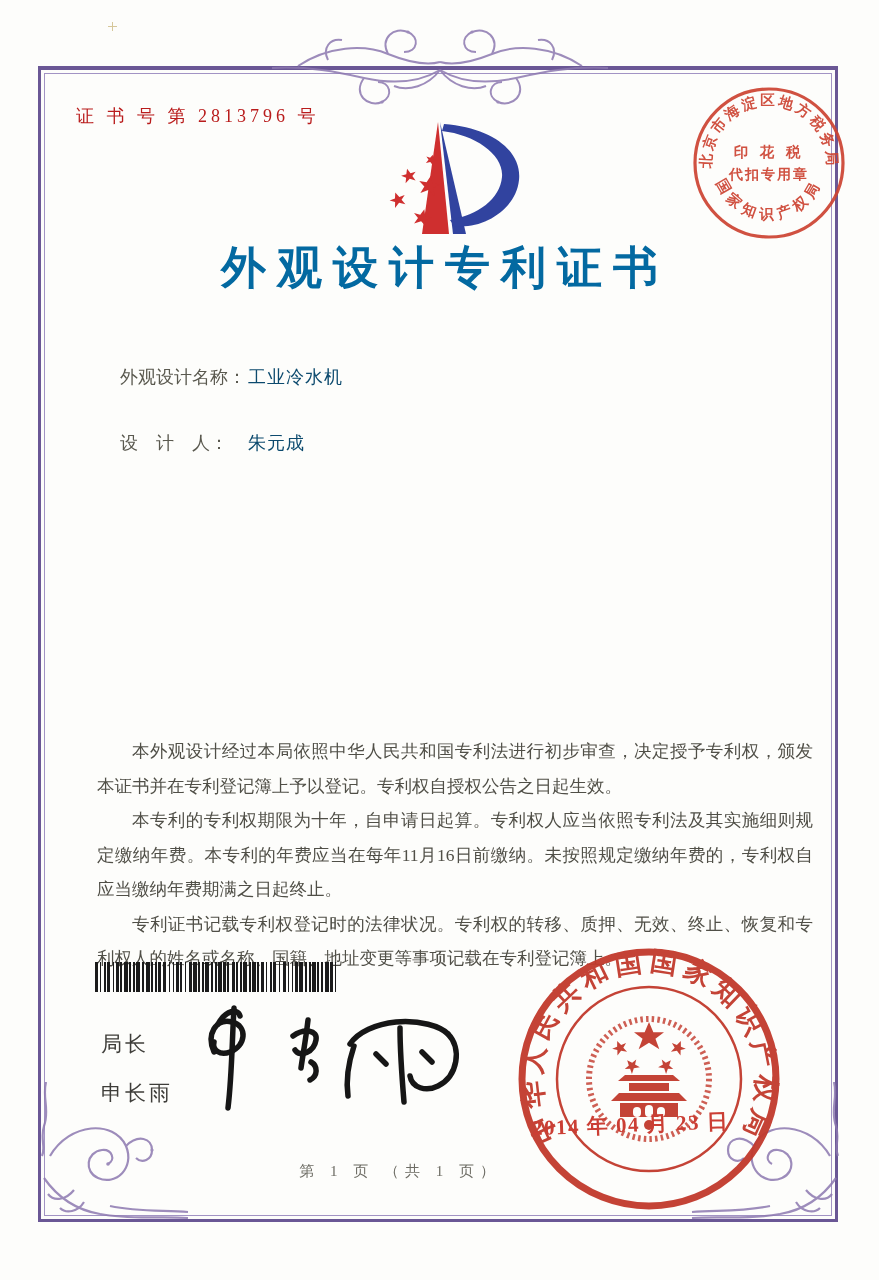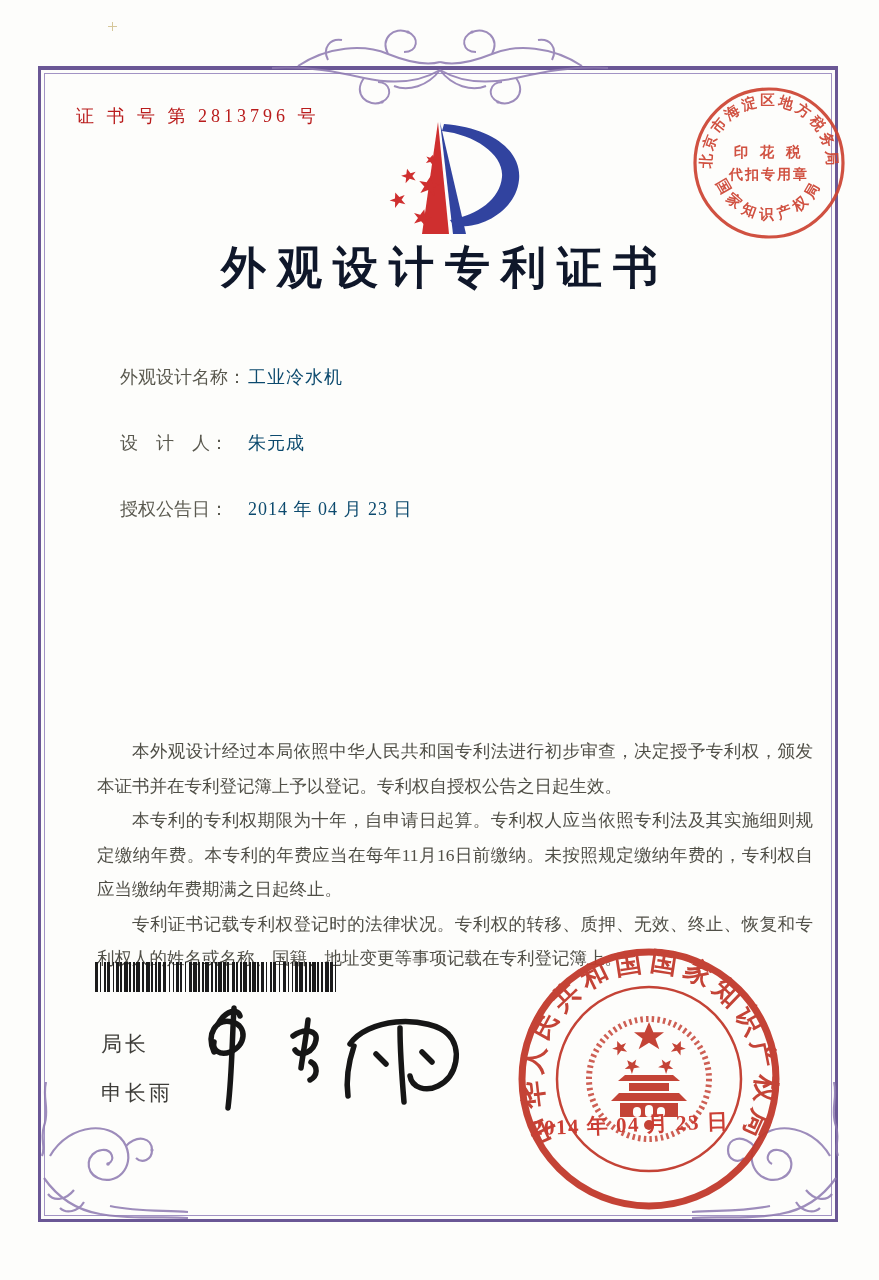--- a/index.html
+++ b/index.html
@@ -32,21 +32,21 @@
 
   
   .cert-no {
     position:absolute; left:76px; top:104px;
     font-size:18px; letter-spacing:4px; color:#b91c1c;
   }
   .logo { position:absolute; left:352px; top:120px; }
   .title {
     position:absolute; left:0; top:238px; width:100%;
     text-align:center; font-size:45px; font-weight:700;
-    letter-spacing:11px; text-indent:11px; color:#0f172a;
+    letter-spacing:11px; text-indent:11px; color:#0369a1;
   }
   .tax-stamp { position:absolute; left:690px; top:84px; opacity:.93; }
 
   
   .fields { position:absolute; left:100px; top:366px; width:680px; font-size:18px; color:#5a594f; }
   .frow { line-height:22px; margin-bottom:44px; }
   .flabel { display:inline-block; width:128px; white-space:pre;margin-left:20px; }
   .fvalue { letter-spacing:1px; color:#0c4a6e; }
 
   
@@ -159,23 +159,20 @@
     <text x="0" y="-6" text-anchor="middle" font-size="14.5" font-weight="bold" fill="#cd4433" style="letter-spacing:4px">印 花 税</text>
     <text x="0" y="16" text-anchor="middle" font-size="14" font-weight="bold" fill="#cd4433" style="letter-spacing:2px">代扣专用章</text>
   </svg>
 
   <div class="fields">
     <div class="frow">
       <span class="flabel">外观设计名称：</span><span class="fvalue">工业冷水机</span>
     </div>
     <div class="frow">
       <span class="flabel">设　计　人：</span><span class="fvalue">朱元成</span>
-    </div>
-    <div class="frow">
-      <span class="flabel">授权公告日：</span><span class="fvalue">2014 年 04 月 23 日</span>
     </div>
   </div>
 
   <div class="bodytext">
     <p>本外观设计经过本局依照中华人民共和国专利法进行初步审查，决定授予专利权，颁发本证书并在专利登记簿上予以登记。专利权自授权公告之日起生效。</p>
     <p>本专利的专利权期限为十年，自申请日起算。专利权人应当依照专利法及其实施细则规定缴纳年费。本专利的年费应当在每年11月16日前缴纳。未按照规定缴纳年费的，专利权自应当缴纳年费期满之日起终止。</p>
     <p>专利证书记载专利权登记时的法律状况。专利权的转移、质押、无效、终止、恢复和专利权人的姓名或名称、国籍、地址变更等事项记载在专利登记簿上。</p>
   </div>
 
   <div class="barcode" id="barcode"><i style="width:3.4px;margin-right:1.25px"></i><i style="width:1.7px;margin-right:2.5px"></i><i style="width:1.7px;margin-right:1.25px"></i><i style="width:3.4px;margin-right:2.5px"></i><i style="width:1.7px;margin-right:1.25px"></i><i style="width:3.4px;margin-right:1.25px"></i><i style="width:1.7px;margin-right:2.5px"></i><i style="width:3.4px;margin-right:1.25px"></i><i style="width:1.7px;margin-right:2.5px"></i><i style="width:1.7px;margin-right:1.25px"></i><i style="width:3.4px;margin-right:2.5px"></i><i style="width:1.7px;margin-right:2.5px"></i><i style="width:3.4px;margin-right:1.25px"></i><i style="width:1.7px;margin-right:2.5px"></i><i style="width:1.7px;margin-right:1.25px"></i><i style="width:3.4px;margin-right:1.25px"></i><i style="width:3.4px;margin-right:2.5px"></i><i style="width:1.7px;margin-right:2.5px"></i><i style="width:1.7px;margin-right:1.25px"></i><i style="width:3.4px;margin-right:1.25px"></i><i style="width:1.7px;margin-right:2.5px"></i><i style="width:1.7px;margin-right:2.5px"></i><i style="width:3.4px;margin-right:1.25px"></i><i style="width:3.4px;margin-right:1.25px"></i><i style="width:1.7px;margin-right:2.5px"></i><i style="width:1.7px;margin-right:1.25px"></i><i style="width:3.4px;margin-right:2.5px"></i><i style="width:1.7px;margin-right:2.5px"></i><i style="width:1.7px;margin-right:1.25px"></i><i style="width:3.4px;margin-right:1.25px"></i><i style="width:3.4px;margin-right:1.25px"></i><i style="width:1.7px;margin-right:2.5px"></i><i style="width:3.4px;margin-right:1.25px"></i><i style="width:1.7px;margin-right:2.5px"></i><i style="width:1.7px;margin-right:1.25px"></i><i style="width:3.4px;margin-right:2.5px"></i><i style="width:1.7px;margin-right:1.25px"></i><i style="width:3.4px;margin-right:1.25px"></i><i style="width:1.7px;margin-right:2.5px"></i><i style="width:3.4px;margin-right:1.25px"></i><i style="width:1.7px;margin-right:2.5px"></i><i style="width:1.7px;margin-right:1.25px"></i><i style="width:3.4px;margin-right:2.5px"></i><i style="width:1.7px;margin-right:2.5px"></i><i style="width:3.4px;margin-right:1.25px"></i><i style="width:1.7px;margin-right:2.5px"></i><i style="width:1.7px;margin-right:1.25px"></i><i style="width:3.4px;margin-right:1.25px"></i><i style="width:3.4px;margin-right:2.5px"></i><i style="width:1.7px;margin-right:2.5px"></i><i style="width:1.7px;margin-right:1.25px"></i><i style="width:3.4px;margin-right:1.25px"></i><i style="width:1.7px;margin-right:2.5px"></i><i style="width:1.7px;margin-right:2.5px"></i><i style="width:3.4px;margin-right:1.25px"></i><i style="width:3.4px;margin-right:1.25px"></i><i style="width:1.7px;margin-right:2.5px"></i></div>
@@ -224,14 +221,15 @@
       <path d="M-38,22 L38,22 L30,14 L-30,14 Z"></path>
       <rect x="-29" y="24" width="58" height="14"></rect>
       <rect x="-16" y="28" width="8" height="10" rx="4" fill="#fdfdfb"></rect>
       <rect x="-4" y="26" width="8" height="12" rx="4" fill="#fdfdfb"></rect>
       <rect x="8" y="28" width="8" height="10" rx="4" fill="#fdfdfb"></rect>
       <circle cx="0" cy="46" r="5"></circle>
     </g>
     <text x="-20" y="52" text-anchor="middle" font-size="21" font-weight="bold" fill="#c9342a" transform="rotate(-2)" style="letter-spacing:1.5px">2014 年 04 月 23 日</text>
   </svg>
 
+  <div class="footer">第 1 页 （共 1 页）</div>
 
 </div>
 
 </body></html>

